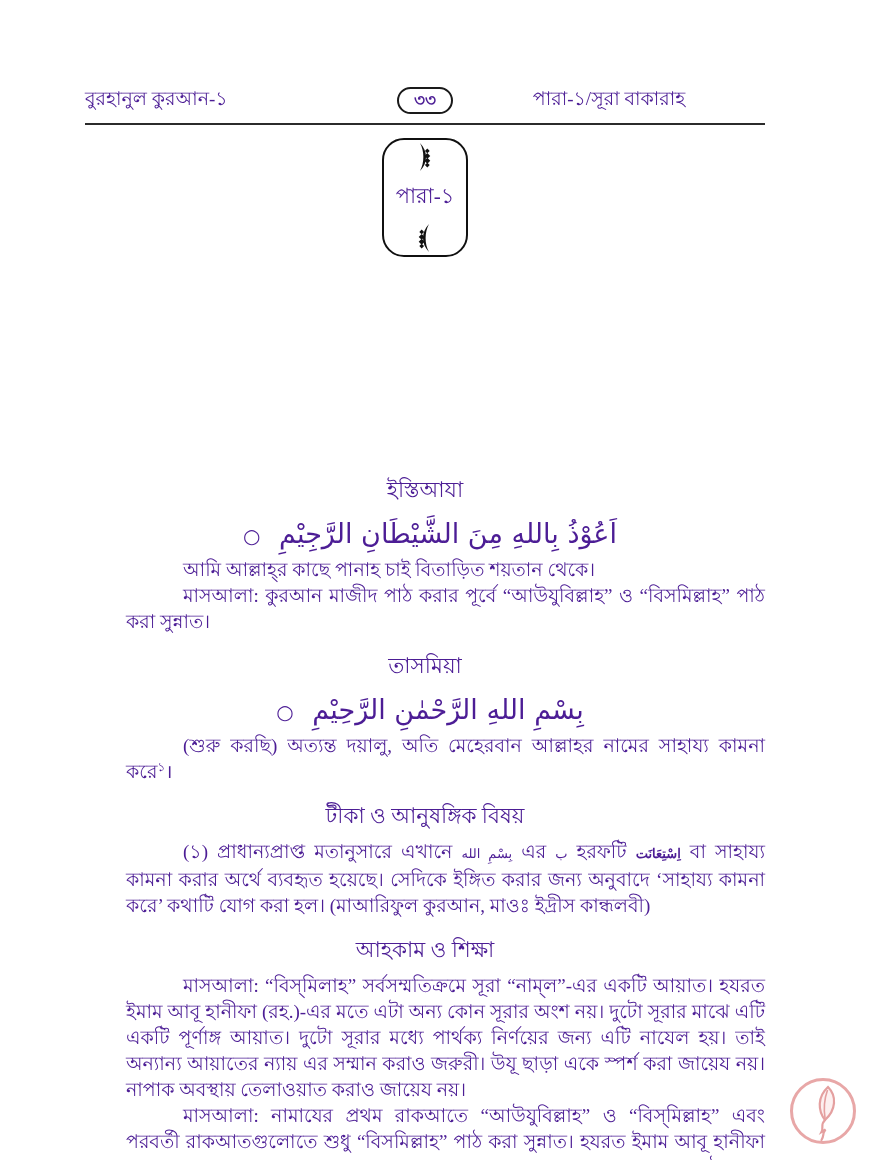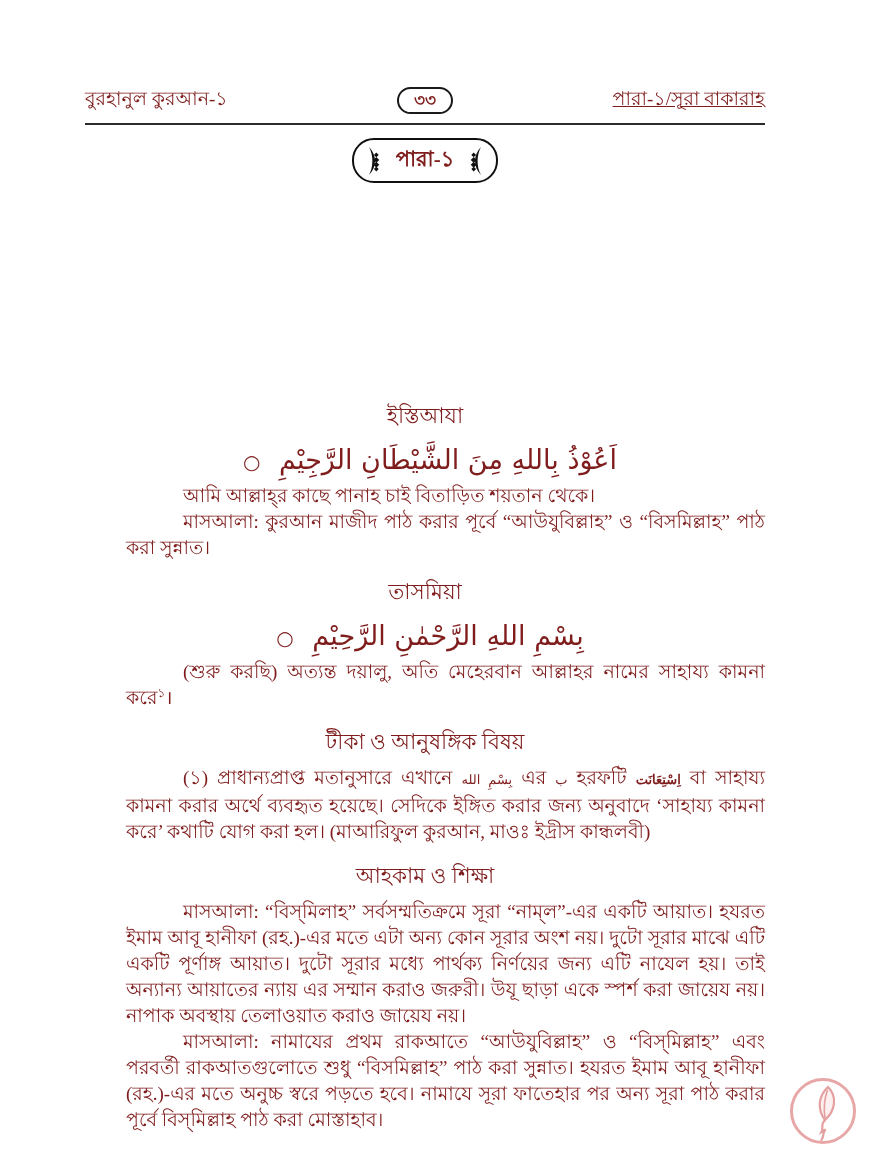--- a/index.html
+++ b/index.html
@@ -1,43 +1,43 @@
 <!DOCTYPE html>
 <html><head>
 <meta charset="utf-8">
 <style>
   html, body { margin: 0; padding: 0; background: #ffffff; }
   .page {
     position: relative;
     width: 870px;
     height: 1160px;
     background: #ffffff;
-    color: #7f1d1d;
+    color: #4c1d95;
     font-family: "Liberation Serif", "DejaVu Serif", serif;
     overflow: hidden;
   }
   .content { width: 680px; margin-left: 85px; }
 
   
   .hdr { display: flex; align-items: center; padding-top: 84px; font-size: 19px; }
   .hdr-left  { flex: 1; text-align: left; }
-  .hdr-right { flex: 1; text-align: right; text-decoration: underline; }
+  .hdr-right { flex: 1; text-align: center; }
   .pill {
     border: 2px solid #1a1a1a; border-radius: 15px;
     padding: 0 15px; line-height: 23px;
     font-size: 17px; font-weight: bold;
   }
   .hdr-rule { border-bottom: 2px solid #2b2b2b; margin-top: 7px; }
 
   
   .badge-row { display: flex; justify-content: center; margin-top: 13px; }
   .badge {
-    display: flex; align-items: center; gap: 15px;
+    display: flex; align-items: center; gap: 9px;
     border: 2.5px solid #101010; border-radius: 22px;
-    padding: 3px 12px; font-size: 21px; font-weight: bold;
+    padding: 3px 12px; font-size: 21px; font-weight: normal; flex-direction: column;
   }
   .orn { display: block; }
   .orn-right { transform: scaleX(-1); }
 
   .big-gap { height: 202px; }
 
   
   .sec-h { text-align: center; font-size: 21.5px; font-weight: normal; margin: 14px 0 4px; }
   .arabic-line {
     direction: rtl; text-align: center;

